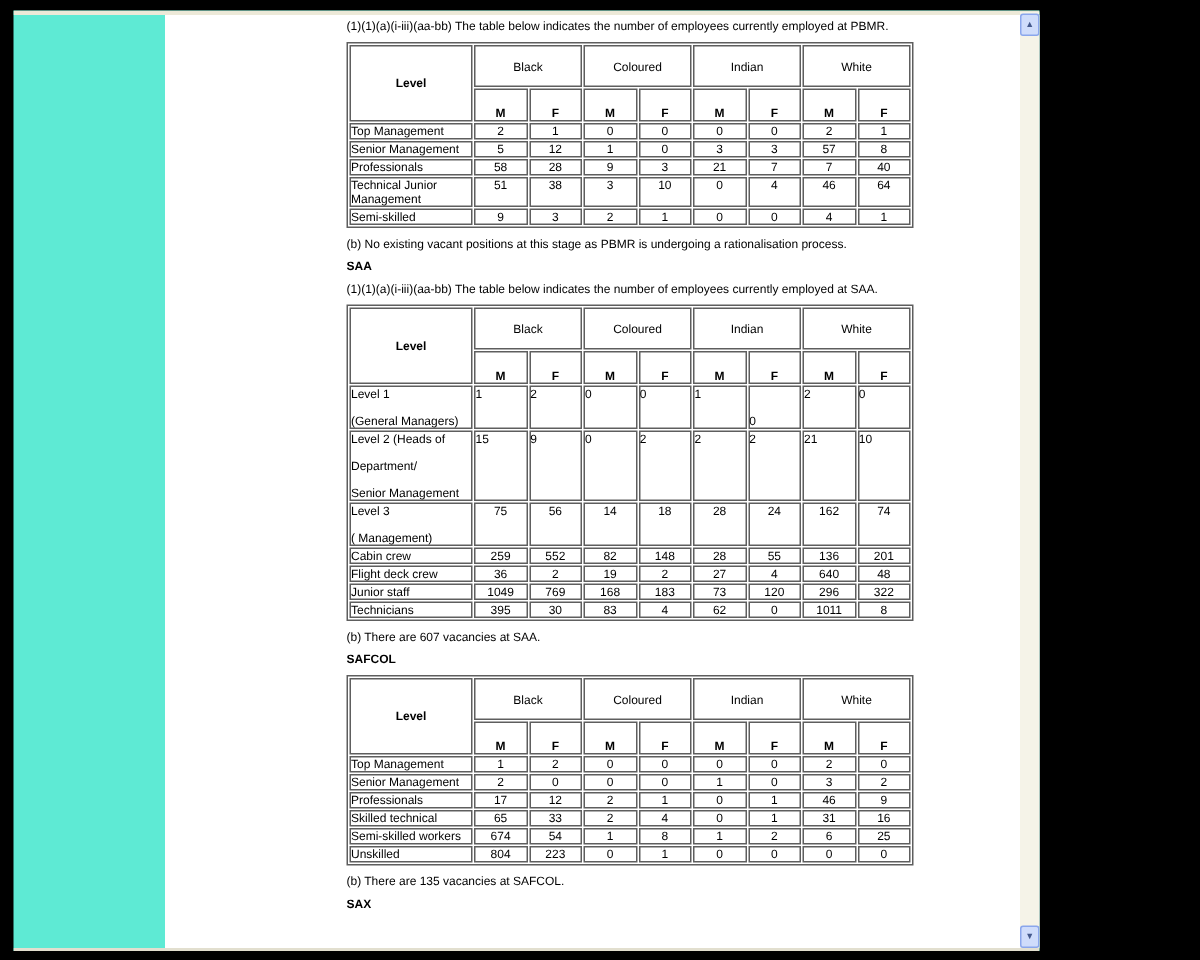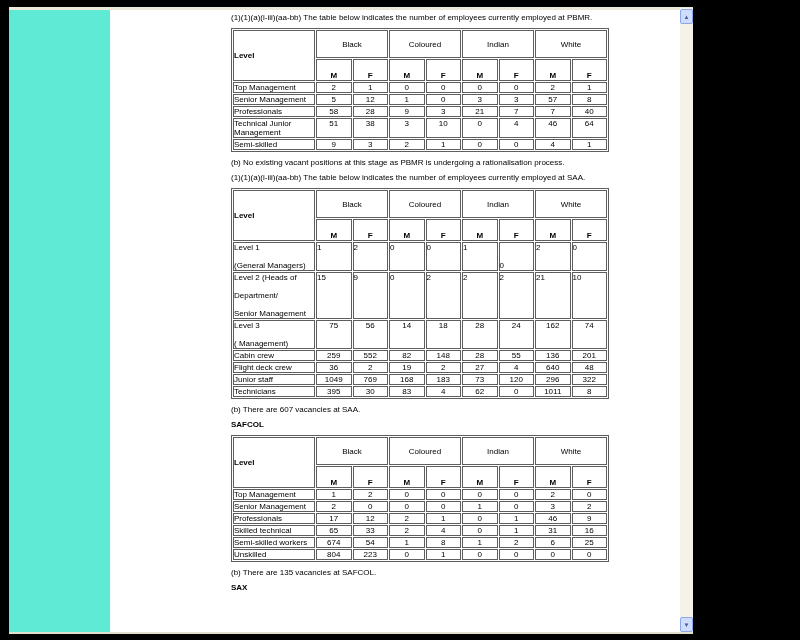--- a/index.html
+++ b/index.html
@@ -12,21 +12,21 @@
   .bevel-bottom { position:absolute; left:0; bottom:0; width:100%; height:2px; background:#e2dfcf; }
   .white-col { position:absolute; left:101px; top:3px; width:630px; height:622px; background:#ffffff; overflow:hidden; }
   .doc { padding:1px 0 0 121px; width:382px; }
   .doc p { margin:6px 0; font-size:8px; line-height:9px; }
   .doc p.first { margin-top:2px; }
   .doc p.hd { font-weight:bold; }
   .doc p.gap { margin-top:6px; }
 
   table.emp { border-collapse:separate; border-spacing:1px; border:1px solid #5e5e5e; width:378px; table-layout:fixed; background:#fff; }
   table.emp th, table.emp td { border:1px solid #5e5e5e; background:#fff; font-size:8px; padding:0; }
-  th.level-h { width:80px; font-weight:bold; vertical-align:middle; text-align:left; }
+  th.level-h { width:80px; font-weight:bold; vertical-align:middle; text-align:center; }
   th.grp { height:26px; font-weight:normal; vertical-align:middle; text-align:center; }
   th.mf { height:20px; font-weight:bold; vertical-align:bottom; padding-bottom:2px; text-align:center; }
   td.lbl { text-align:left; padding:1px 2px 0; vertical-align:top; white-space:pre-line; line-height:9px; }
   td.val { vertical-align:top; line-height:9px; white-space:pre-line; padding:1px 2px 0; }
   td.ctr { text-align:center; }
   td.lft { text-align:left; }
 
   .scrollbar { position:absolute; right:0; top:1px; width:13px; height:625px; background:#f5f3e8; }
   .scroll-btn {
     position:absolute; left:0; width:13px; height:15px; background:#cfdcfb;
@@ -122,20 +122,21 @@
               <td class="val ctr">1</td>
               <td class="val ctr">0</td>
               <td class="val ctr">0</td>
               <td class="val ctr">4</td>
               <td class="val ctr">1</td>
             </tr>
           </tbody>
         </table>
       <p>(b) No existing vacant positions at this stage as PBMR is undergoing a rationalisation process.</p>
 
+      <p class="hd">SAA</p>
       <p>(1)(1)(a)(i-iii)(aa-bb) The table below indicates the number of employees currently employed at SAA.</p>
       <table class="emp">
           <thead>
             <tr>
               <th class="level-h" rowspan="2">Level</th>
               <th class="grp" colspan="2">Black</th>
               <th class="grp" colspan="2">Coloured</th>
               <th class="grp" colspan="2">Indian</th>
               <th class="grp" colspan="2">White</th>
             </tr>

